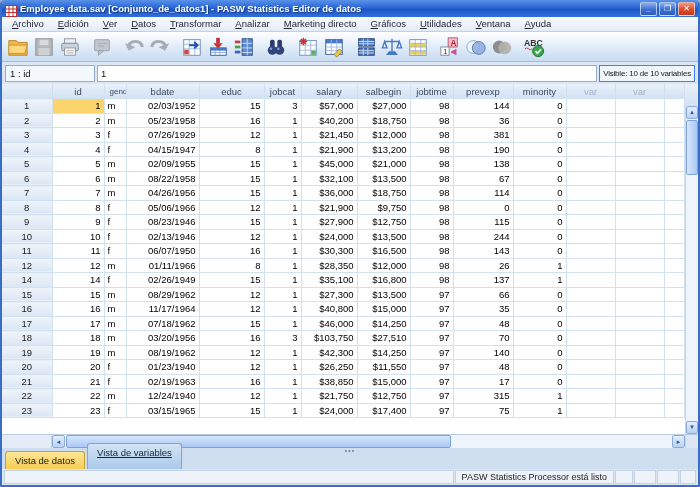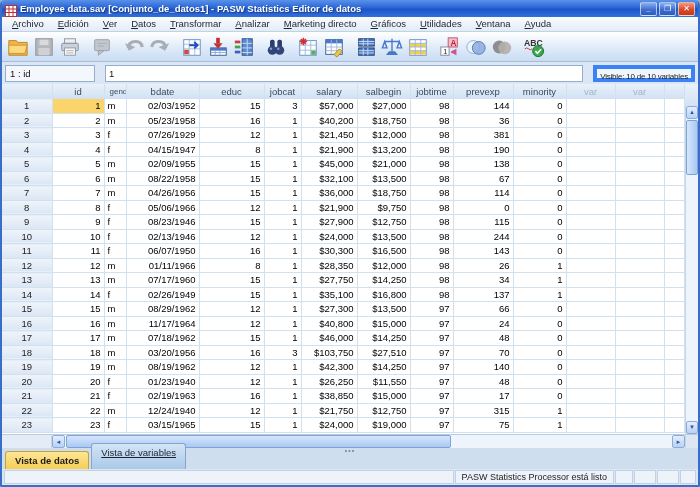--- a/index.html
+++ b/index.html
@@ -33,27 +33,27 @@
   .toolbar { height:30px; flex:none; display:flex; align-items:center; padding-left:3px;
              background:linear-gradient(#ffffff,#dcе9f8 60%,#c9dcf2);
              background:linear-gradient(#ffffff,#dce9f8 60%,#c9dcf2);
              border-bottom:1px solid #a8bcd8; }
   .tbtn { width:26px; height:26px; flex:none; display:flex; align-items:center; justify-content:center;
           border-radius:2px; }
   .tbtn svg { width:22px; height:22px; }
   .tgap { width:6px; flex:none; }
 
   
-  .cellref { height:22px; flex:none; display:flex; align-items:center; gap:10px; padding:0 3px;
+  .cellref { height:22px; flex:none; display:flex; align-items:center; gap:2px; padding:0 3px;
              background:#dce7f5; }
   .refbox { width:90px; height:17px; flex:none; background:#f4f8fd; border:1px solid #96aecd;
             font-size:9.5px; line-height:15px; padding:0 4px; color:#111; }
   .editfield { flex:1; height:17px; background:#fff; border:1px solid #96aecd; font-size:9.5px;
                padding:0 3px; color:#111; font-family:inherit; }
-  .visbox { flex:none; height:17px; background:#f0f5fc; border:4px solid #3b82f6; font-size:8px;
+  .visbox { flex:none; height:17px; background:#f0f5fc; border:1px solid #3b82f6; font-size:8px;
             letter-spacing:-0.2px; line-height:15px; padding:0 3px; color:#222; white-space:nowrap; }
 
   
   .gridarea { flex:1 1 auto; min-height:0; position:relative; overflow:hidden; background:#fff; }
   .gridarea::before { content:""; position:absolute; right:0; top:0; width:13px; height:22px;
             background:linear-gradient(#e9f1fb,#d2e2f4); border-bottom:1px solid #9db8d8; z-index:2; }
   table.grid { border-collapse:collapse; table-layout:fixed; width:683px; }
   table.grid th, table.grid td { height:14.5px; font-size:9.5px; line-height:13px; padding:0 3px;
             border-right:1px solid #d2e1f0; border-bottom:1px solid #d2e1f0; overflow:hidden;
             white-space:nowrap; font-weight:normal; }
@@ -85,21 +85,21 @@
   .hcorner { width:13px; flex:none; background:#dce7f3; border-left:1px solid #c4d6ea; }
 
   
   .tabstrip { height:21px; flex:none; position:relative; display:flex; align-items:flex-end;
               padding-left:3px; background:#cfdeef; }
   .splitter-dots { position:absolute; left:50%; top:0; transform:translateX(-50%); color:#6e88a8;
               font-size:7px; line-height:6px; letter-spacing:1px; }
   .tab { height:18px; line-height:17px; padding:0 9px; font-size:9.5px; border-radius:3px 3px 0 0;
          margin-right:2px; }
   .tab.active { background:linear-gradient(#fde process696,#f7cd55); background:linear-gradient(#fde696,#f7cd55);
-         border:1px solid #c5a13c; border-bottom:none; font-weight:bold; color:#1a1a1a; }
+         border:1px solid #c5a13c; border-bottom:none; font-weight:normal; color:#1a1a1a; }
   .tab.inactive { background:linear-gradient(#d3e4f5,#aac9e9); border:1px solid #84a6cc;
          border-bottom:none; height:26px; color:#1c2430;text-decoration:underline; }
 
   
   .statusbar { height:16px; flex:none; display:flex; gap:1px; background:#dce7f5; padding:1px 2px;
                align-items:stretch; }
   .scell { border:1px solid #c2d2e4; background:#eef3fa; }
   .scell.grow { flex:1; }
   .scell.msg { flex:none; font-size:9px; line-height:12px; padding:0 6px; color:#222; white-space:nowrap; }
   .scell.s1 { width:18px; } .scell.s2 { width:22px; } .scell.s3 { width:22px; } .scell.s4 { width:16px; }
@@ -533,36 +533,20 @@
     <td class="num">$28,350</td>
     <td class="num">$12,000</td>
     <td class="num">98</td>
     <td class="num">26</td>
     <td class="num">1</td>
     <td></td>
     <td></td>
     <td></td>
   </tr>
 
-  <tr>
-    <th class="rowhdr">13</th>
-    <td class="num">13</td>
-    <td class="txt">m</td>
-    <td class="num">07/17/1960</td>
-    <td class="num">15</td>
-    <td class="num">1</td>
-    <td class="num">$27,750</td>
-    <td class="num">$14,250</td>
-    <td class="num">98</td>
-    <td class="num">34</td>
-    <td class="num">1</td>
-    <td></td>
-    <td></td>
-    <td></td>
-  </tr>
 
   <tr>
     <th class="rowhdr">14</th>
     <td class="num">14</td>
     <td class="txt">f</td>
     <td class="num">02/26/1949</td>
     <td class="num">15</td>
     <td class="num">1</td>
     <td class="num">$35,100</td>
     <td class="num">$16,800</td>
@@ -594,21 +578,21 @@
   <tr>
     <th class="rowhdr">16</th>
     <td class="num">16</td>
     <td class="txt">m</td>
     <td class="num">11/17/1964</td>
     <td class="num">12</td>
     <td class="num">1</td>
     <td class="num">$40,800</td>
     <td class="num">$15,000</td>
     <td class="num">97</td>
-    <td class="num">24</td>
+    <td class="num">35</td>
     <td class="num">0</td>
     <td></td>
     <td></td>
     <td></td>
   </tr>
 
   <tr>
     <th class="rowhdr">17</th>
     <td class="num">17</td>
     <td class="txt">m</td>
@@ -711,21 +695,21 @@
   </tr>
 
   <tr>
     <th class="rowhdr">23</th>
     <td class="num">23</td>
     <td class="txt">f</td>
     <td class="num">03/15/1965</td>
     <td class="num">15</td>
     <td class="num">1</td>
     <td class="num">$24,000</td>
-    <td class="num">$19,000</td>
+    <td class="num">$17,400</td>
     <td class="num">97</td>
     <td class="num">75</td>
     <td class="num">1</td>
     <td></td>
     <td></td>
     <td></td>
   </tr>
 </tbody>
     </table>
     <div class="vscroll">

